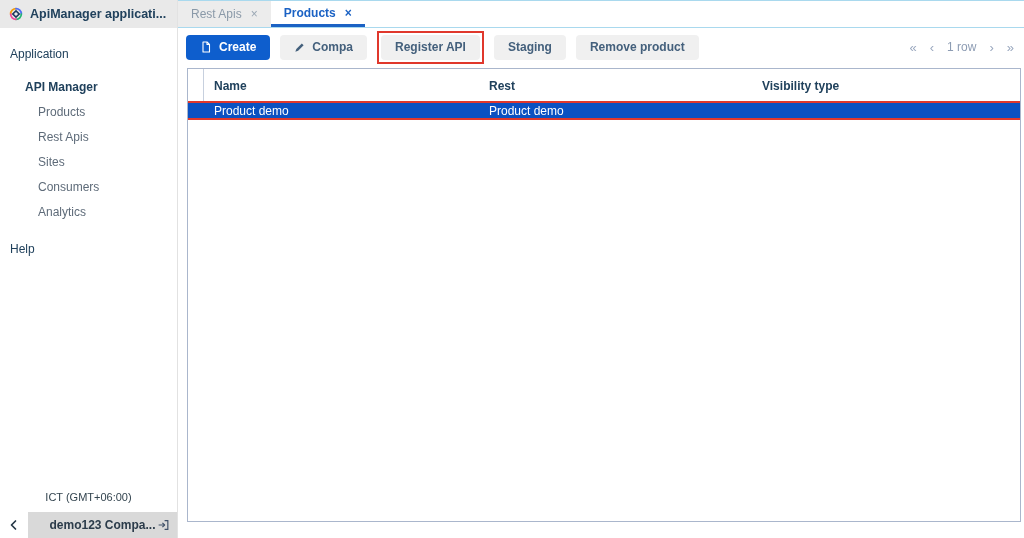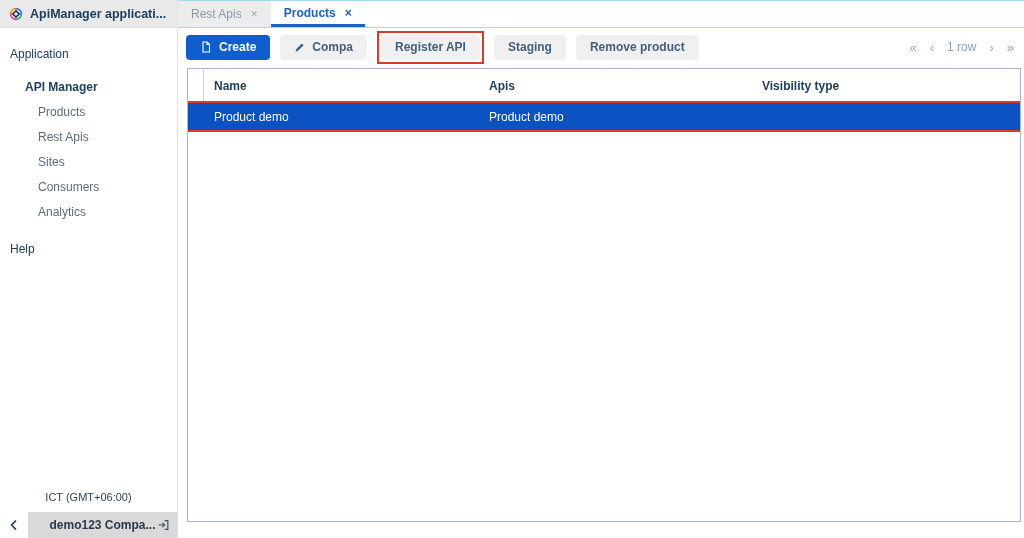--- a/index.html
+++ b/index.html
@@ -107,21 +107,21 @@
     display: grid; grid-template-columns: 16px 275px 273px 1fr;
     align-items: center;
   }
   .thead { height: 34px; border-bottom: 1px solid #d4dbe6; }
   .th-select { height: 100%; border-right: 1px solid #c7d0de; }
   .th {
     font-size: 12px; font-weight: 700; color: #20415c; padding-left: 10px;
     cursor: pointer;
   }
   .trow {
-    height: 27px; background: #0b51c1; color: #ffffff; cursor: pointer;
+    height: 15px; background: #0b51c1; color: #ffffff; cursor: pointer;
     outline: 2px solid #e0382c; outline-offset: 0px; position: relative; z-index: 1;
   }
   .td { font-size: 12px; padding-left: 10px; color: #ffffff; }
 
   .icon-svg { display: block; }
 </style>
 </head>
 <body>
 
 <div class="app">
@@ -230,21 +230,21 @@
         <span class="pager-status">1 row</span>
         <span class="pager-btn">›</span>
         <span class="pager-btn">»</span>
       </div>
     </div>
 
     <div class="panel">
       <div class="grid-row thead">
         <div class="th-select"></div>
         <div class="th">Name</div>
-        <div class="th">Apis</div>
+        <div class="th">Rest</div>
         <div class="th">Visibility type</div>
       </div>
 
       <div class="grid-row trow">
         <div class="td"></div>
         <div class="td">Product demo</div>
         <div class="td">Product demo</div>
       </div>
     </div>
 

